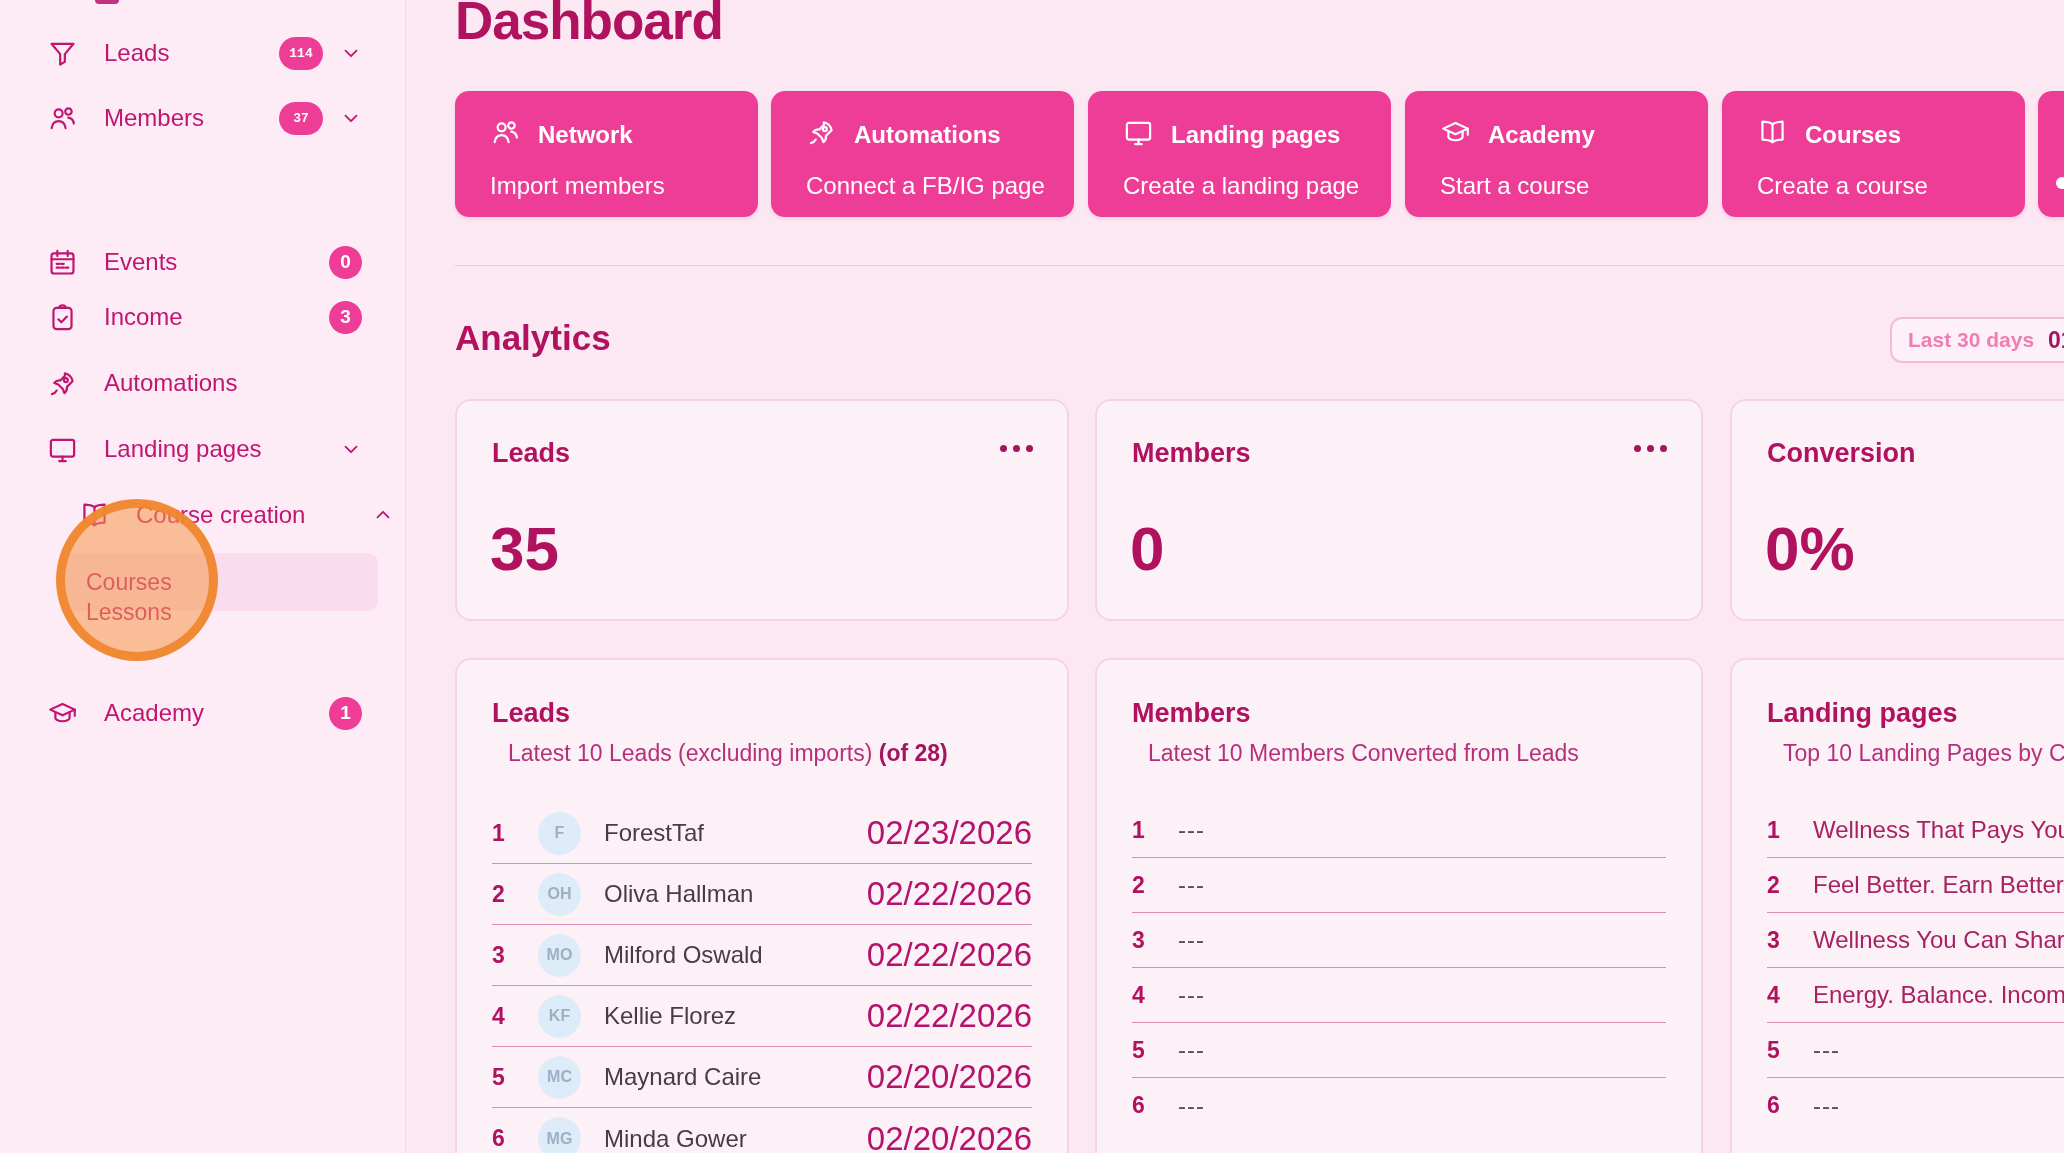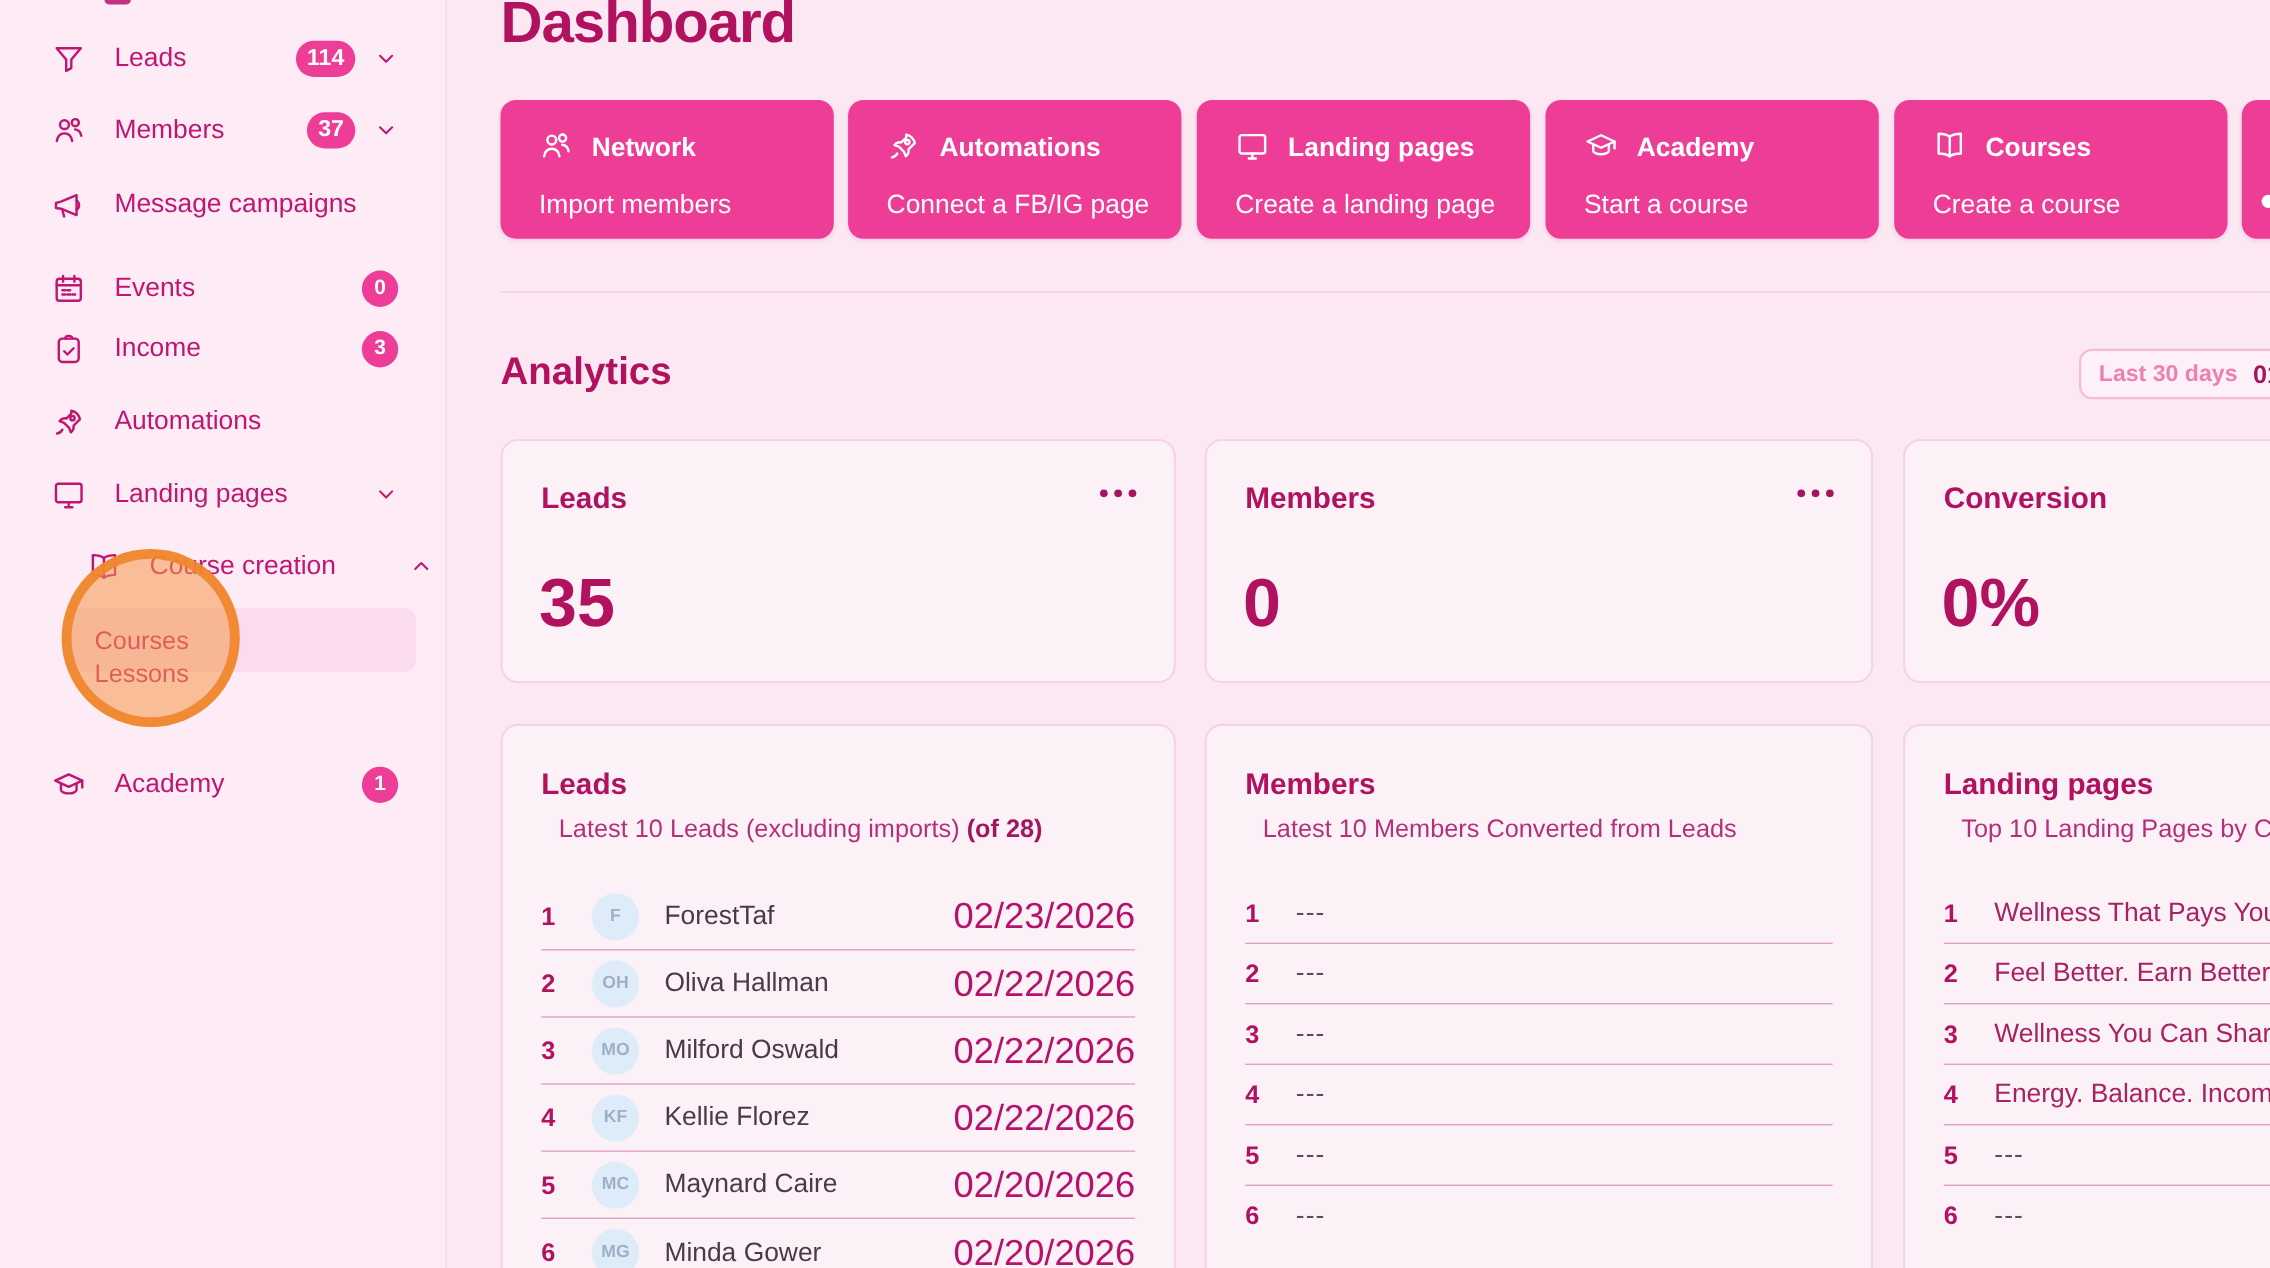--- a/index.html
+++ b/index.html
@@ -25,21 +25,21 @@
     display:flex; align-items:center; padding:0 44px 0 47px;
     color:#c01672; cursor:pointer;
   }
   .nav-item .icon { width:31px; height:31px; flex:0 0 31px; display:flex; align-items:center; }
   .nav-item .icon svg { width:31px; height:31px; stroke:#c01672; fill:none; stroke-width:1.7; stroke-linecap:round; stroke-linejoin:round; }
   .nav-label { font-size:24px; margin-left:26px; white-space:nowrap; }
   .badge-pill, .badge-circle {
     margin-left:auto; background:#ee3d96; color:#fff; font-weight:bold;
     display:flex; align-items:center; justify-content:center;
   }
-  .badge-pill { min-width:44px; height:33px; border-radius:17px; font-size:21px; padding:0 10px; }
+  .badge-pill { min-width:44px; height:33px; border-radius:17px; font-size:13px; padding:0 10px;font-family:Liberation Mono, monospace; }
   .badge-circle { width:33px; height:33px; border-radius:50%; font-size:19px; }
   .nav-chevron { margin-left:17px; width:22px; height:22px; }
   .nav-chevron svg { width:22px; height:22px; stroke:#c01672; fill:none; stroke-width:2; stroke-linecap:round; stroke-linejoin:round; }
   .sub-item {
     position:absolute; left:0; width:406px; height:57px;
     display:flex; align-items:center; padding-left:86px;
     color:#c01672; font-size:23px; cursor:pointer;
   }
   .sub-highlight {
     position:absolute; left:63px; top:553px; width:315px; height:58px;
@@ -156,30 +156,20 @@
       </span>
       <span class="nav-label">Members</span>
       <span class="badge-pill">37</span>
       <span class="nav-chevron">
         <svg viewBox="0 0 24 24">
             <path d="M6 9.5l6 6 6-6"></path>
           </svg>
       </span>
     </div>
 
-    <div class="nav-item" style="top:157px;">
-      <span class="icon">
-        <svg viewBox="0 0 24 24">
-            <path d="M3 10.5v3.5l3.5.5L17.5 19V5L6.5 9.5 3 10.5z"></path>
-            <path d="M17.5 8.7a4 4 0 010 6.6"></path>
-            <path d="M7.5 15l1.2 5"></path>
-          </svg>
-      </span>
-      <span class="nav-label">Message campaigns</span>
-    </div>
 
     <div class="nav-item" style="top:233px;">
       <span class="icon">
         <svg viewBox="0 0 24 24">
             <rect x="3.5" y="5" width="17" height="15.5" rx="2"></rect>
             <path d="M3.5 9.5h17M8 3v4M16 3v4"></path>
             <path d="M7.5 13h2M11 13h2M7.5 16h2M11 16h2M14.5 16h2"></path>
           </svg>
       </span>
       <span class="nav-label">Events</span>

